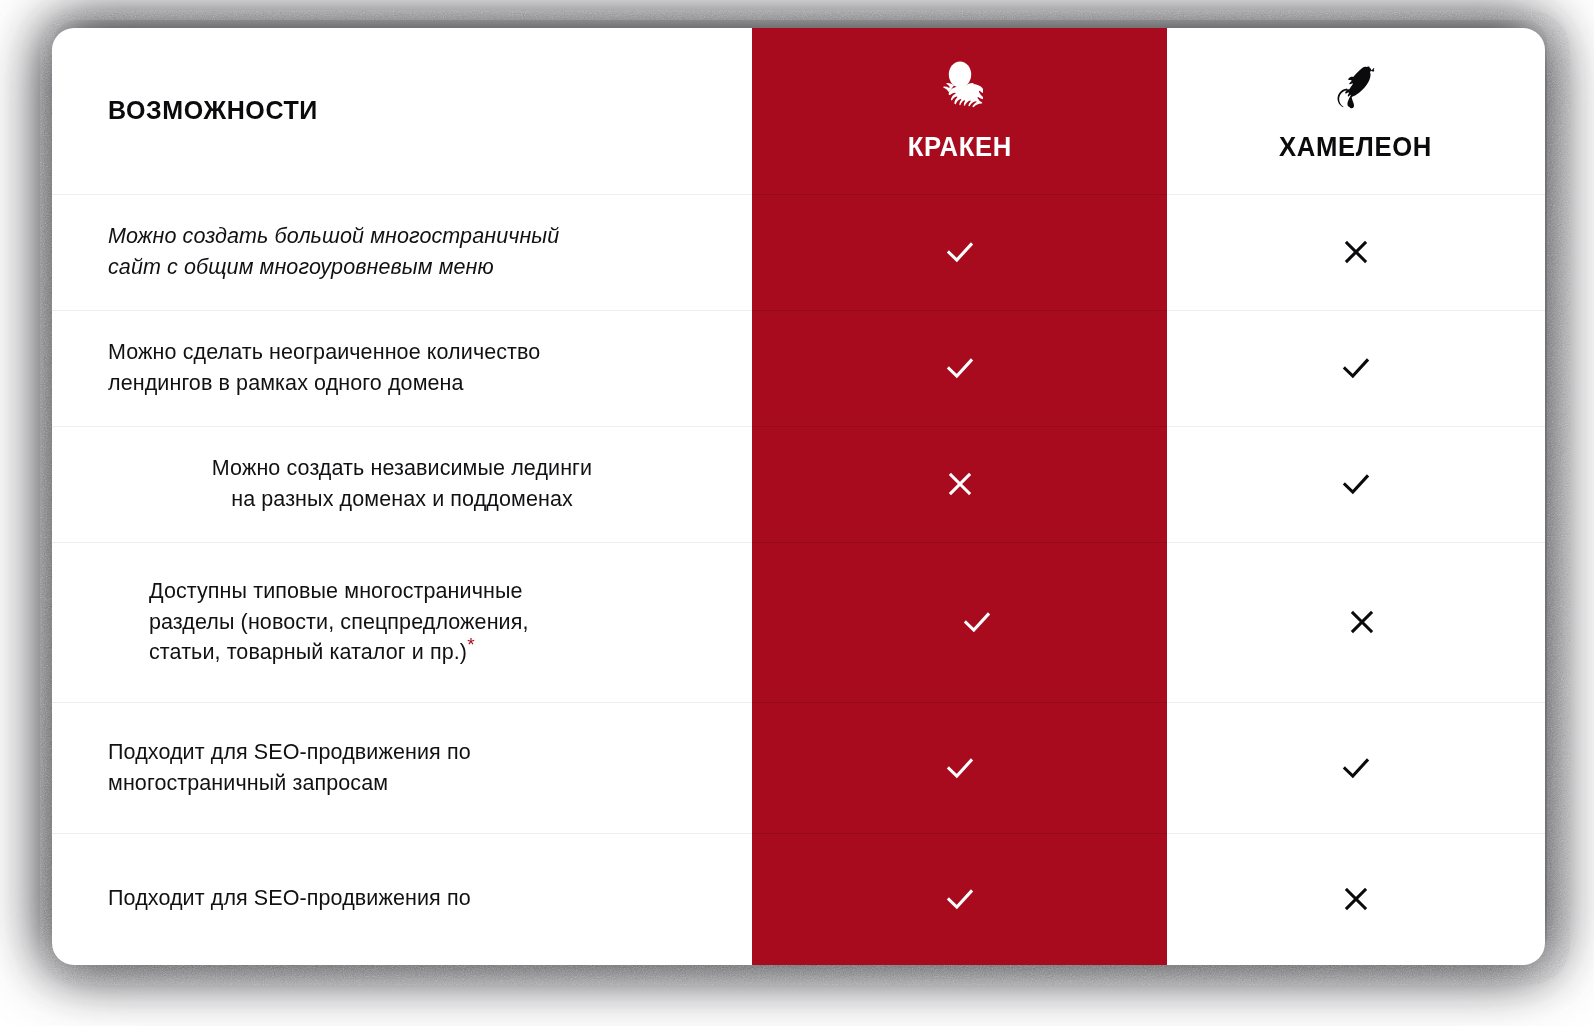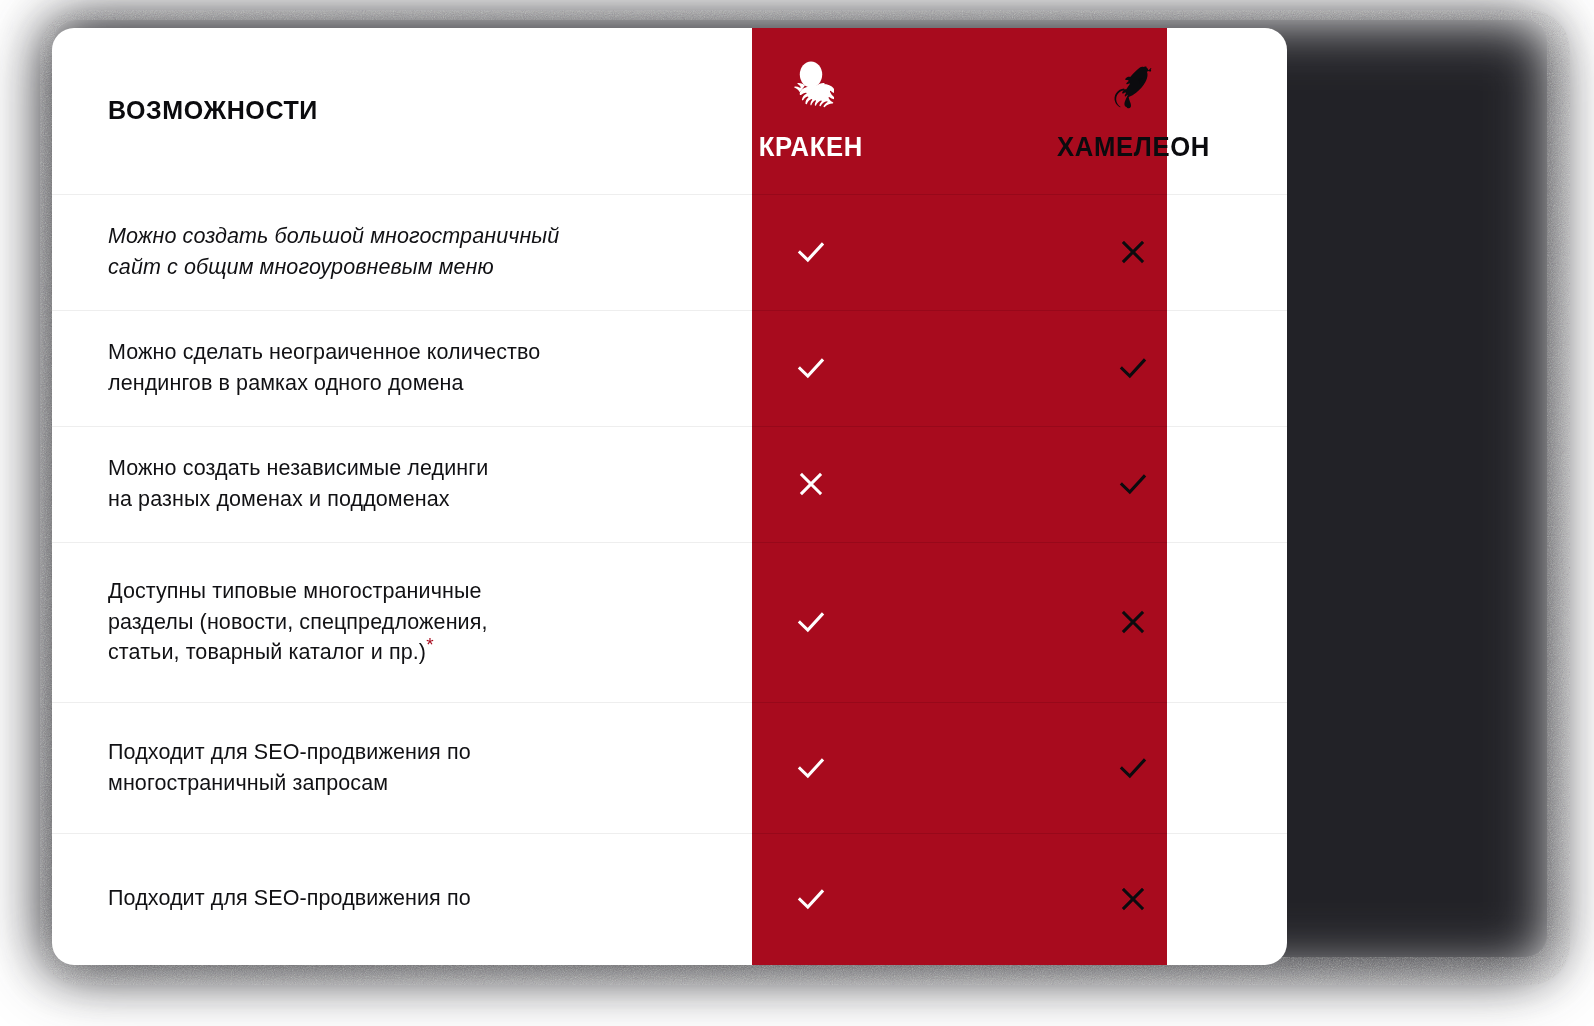--- a/index.html
+++ b/index.html
@@ -49,21 +49,21 @@
     z-index: 2;
     pointer-events: none;
     opacity: 0.55;
   }
 
   
   #card {
     position: absolute;
     left: 52px;
     top: 28px;
-    width: 1235px;
+    width: 1493px;
     height: 937px;
     background: #ffffff;
     border-radius: 22px;
     overflow: hidden;
     z-index: 5;
   }
 
   
   .brand-band {
     position: absolute;
@@ -152,22 +152,22 @@
     font-weight: 700;
     letter-spacing: 0.7px;
     transform: scaleX(0.95);
   }
   .brand-head.kraken .brand-name { color: #ffffff; }
   .brand-head.chameleon .brand-name { color: #0b0b0e; }
 
   
   .row.r2 { height: 116px; font-style: italic; }
   .row.r3 { height: 116px; }
-  .row.r4 { height: 116px; }
-  .row.r5 { height: 160px; }
+  .row.r4 { height: 116px; text-align: center; }
+  .row.r5 { height: 160px; padding-left: 41px; }
   .row.r6 { height: 131px; }
   .row.r7 { height: 131px; }
 
   .asterisk { color: var(--brand); font-size: 19px; vertical-align: super; line-height: 0; }
 
   svg.mark { display: block; }
 </style>
 </head>
 <body>
 

